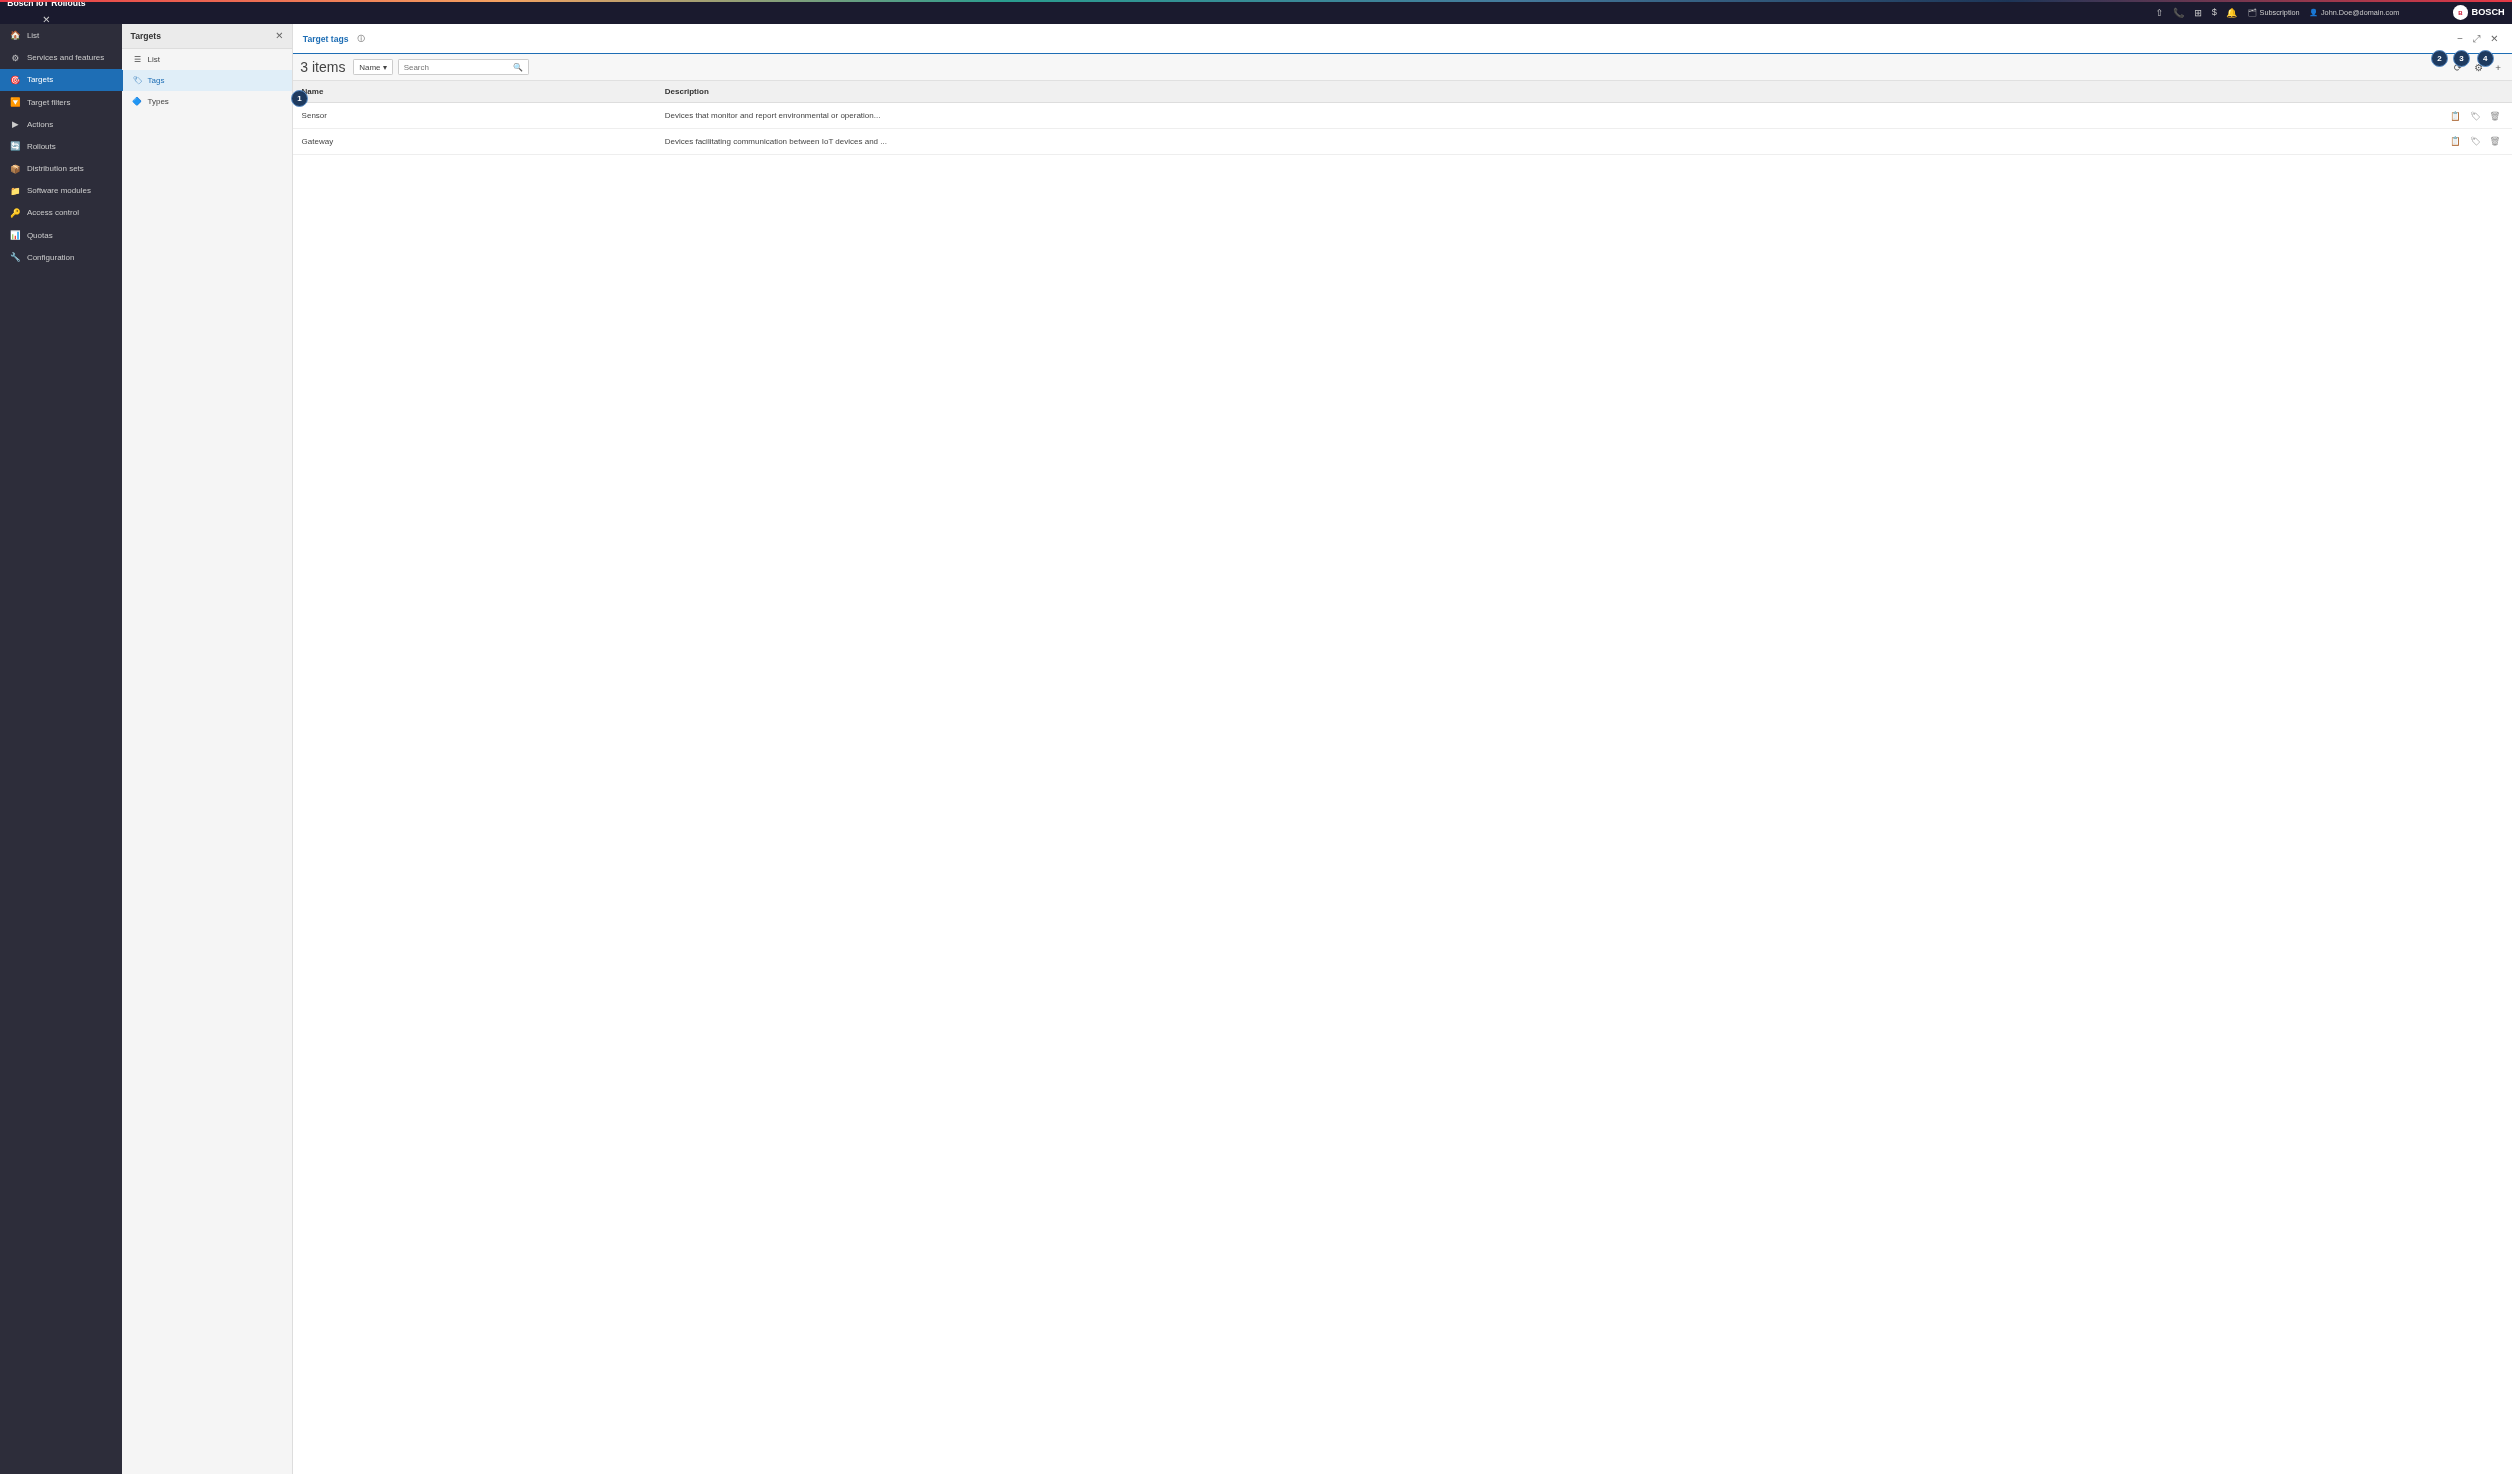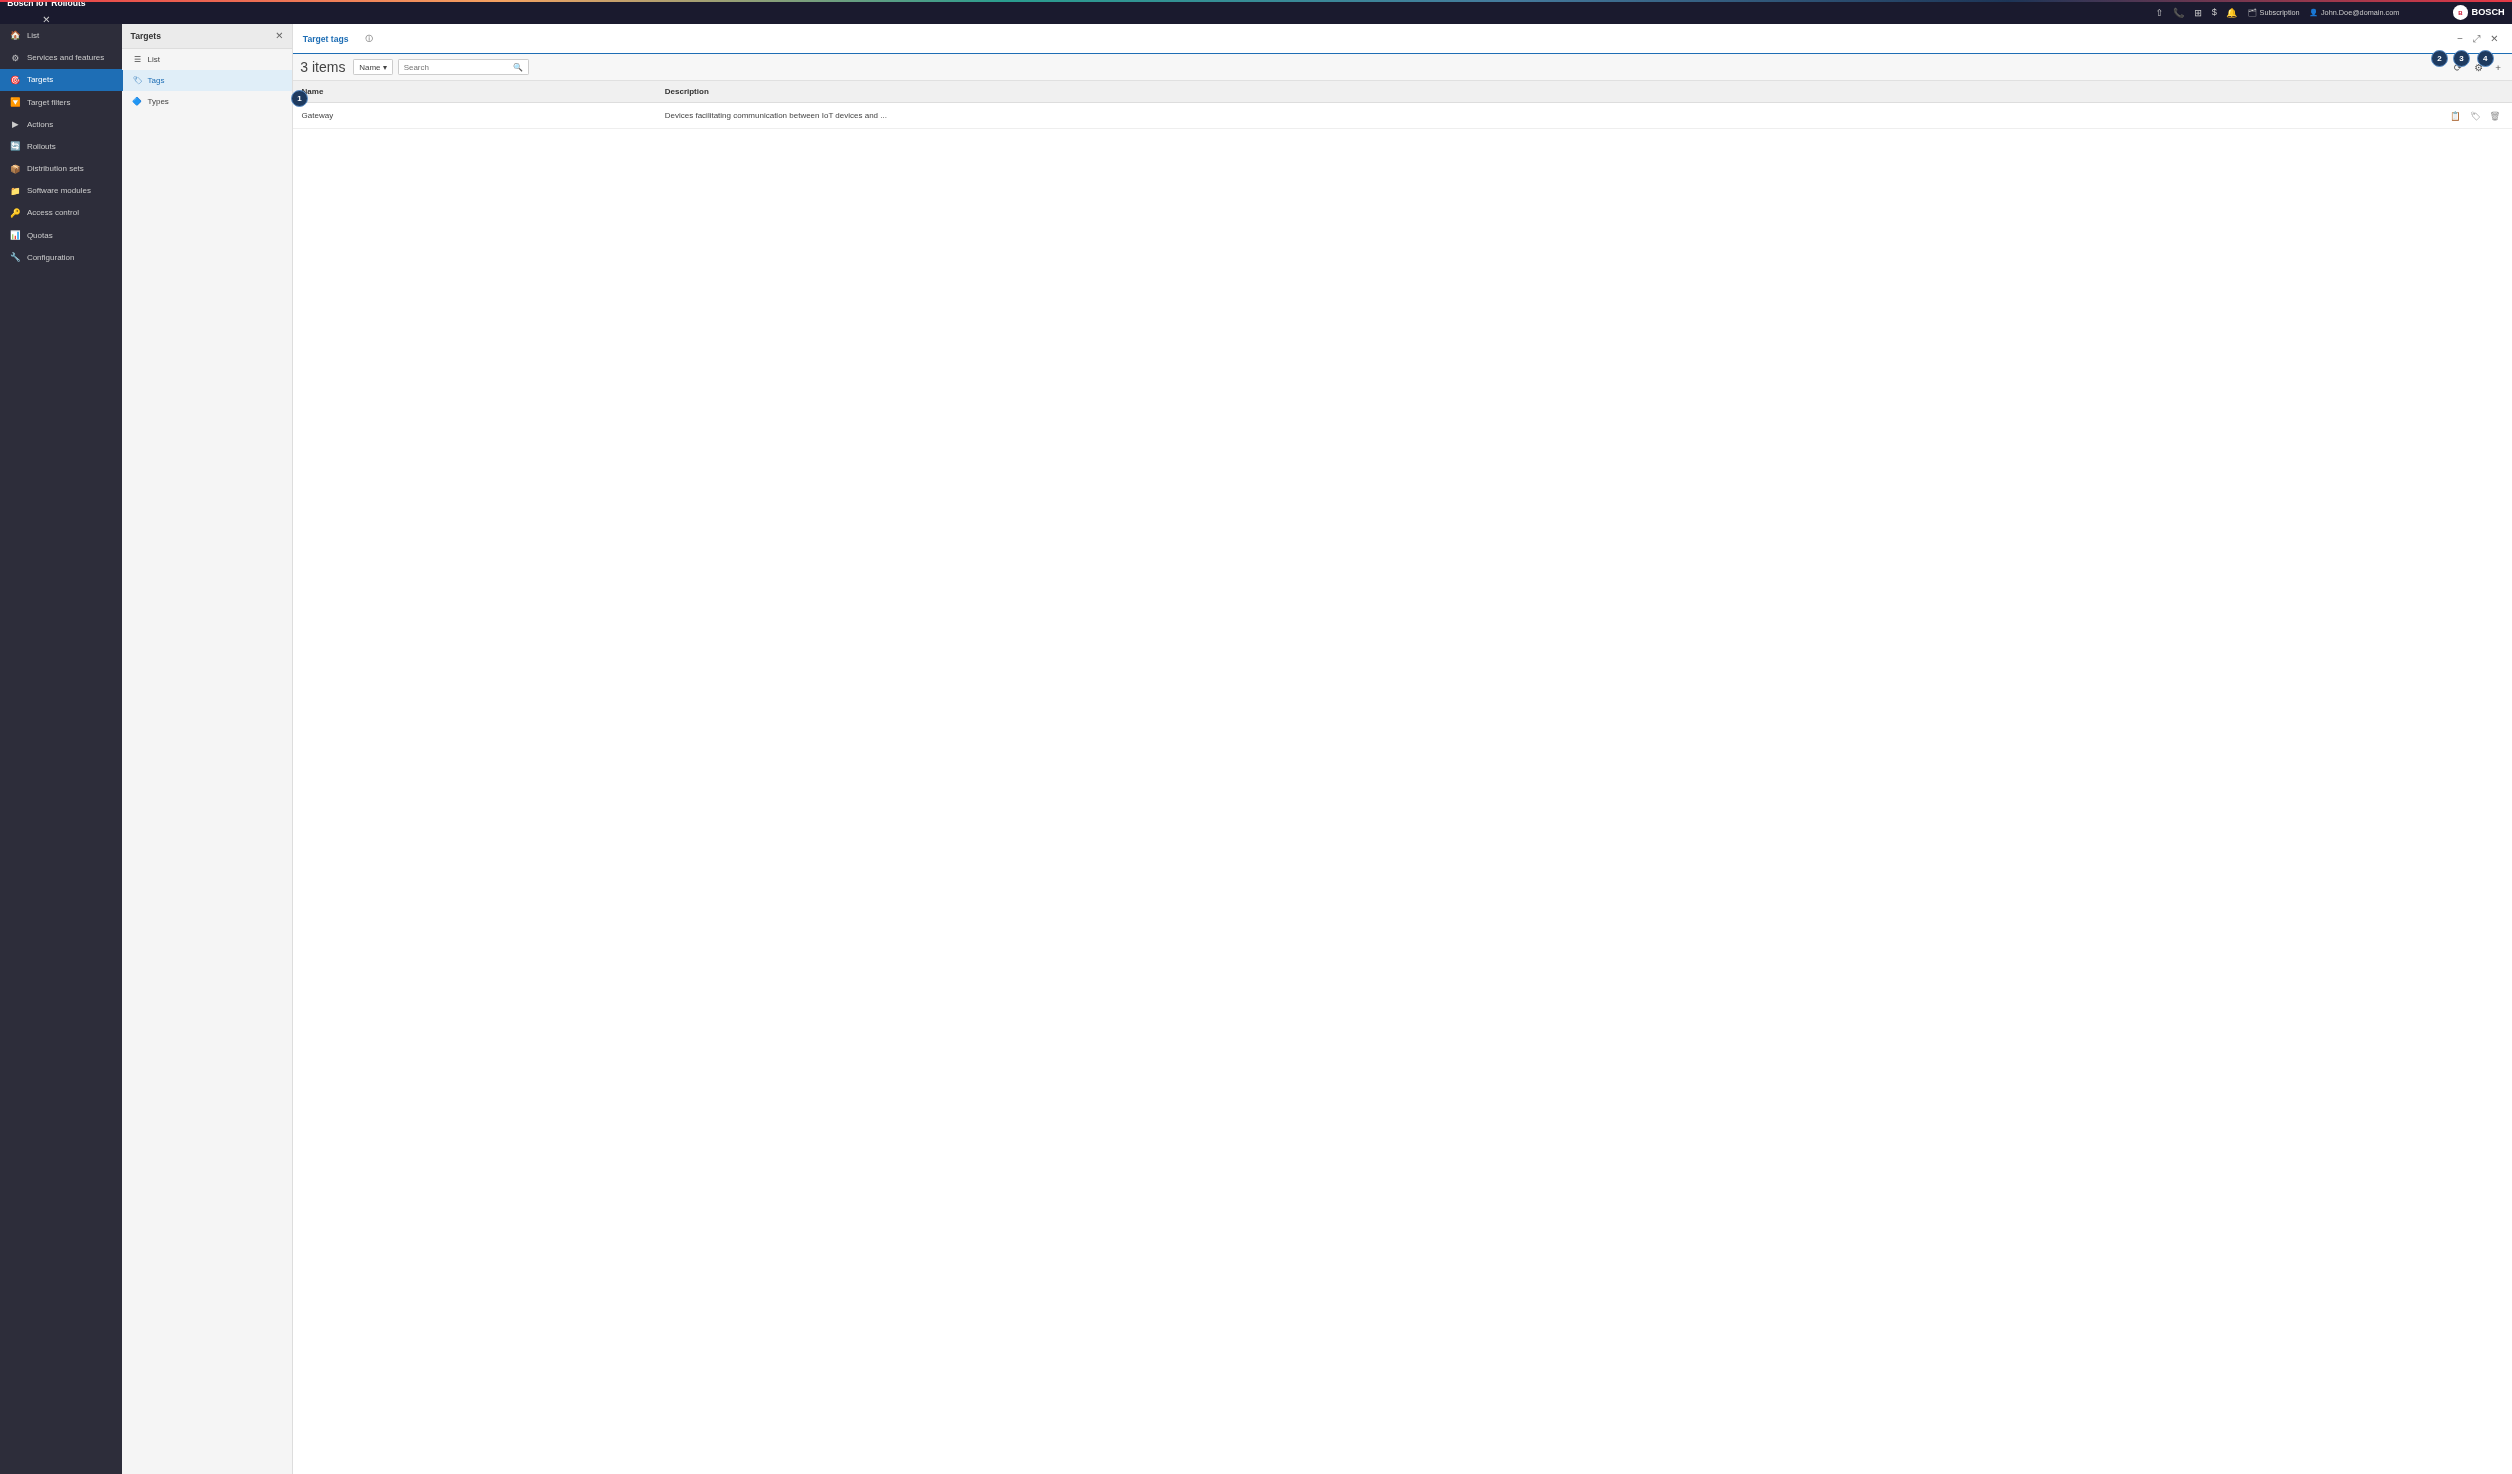--- a/index.html
+++ b/index.html
@@ -185,21 +185,21 @@
       align-items: center;
       justify-content: space-between;
       padding: 6.1px 9.8px;
       border-bottom: 1.2px solid #1e6eb5;
       background: #fff;
       flex-shrink: 0;
     }
     .panel-title {
       display: flex;
       align-items: center;
-      gap: 17px;
+      gap: 9px;
       font-size: 8.6px;
       font-weight: 600;
       color: #1e6eb5;
     }
     .panel-title-info {
       color: #888;
       font-size: 7.3px;
       cursor: pointer;
     }
     .panel-controls {
@@ -471,20 +471,31 @@
         <table>
           <thead>
             <tr>
               <th>Name</th>
               <th>Description</th>
               <th style="width: 61px;"></th>
             </tr>
           </thead>
           <tbody id="table-body">
               <tr>
+      <td>Sensor</td>
+      <td>Devices that monitor and report environmental or operation...</td>
+      <td>
+        <div class="row-actions">
+          <button class="row-action-btn" title="Copy">📋</button>
+          <button class="row-action-btn" title="Assign">🏷</button>
+          <button class="row-action-btn" title="Delete">🗑</button>
+        </div>
+      </td>
+    </tr>
+              <tr>
       <td>Gateway</td>
       <td>Devices facilitating communication between IoT devices and ...</td>
       <td>
         <div class="row-actions">
           <button class="row-action-btn" title="Copy">📋</button>
           <button class="row-action-btn" title="Assign">🏷</button>
           <button class="row-action-btn" title="Delete">🗑</button>
         </div>
       </td>
     </tr>

